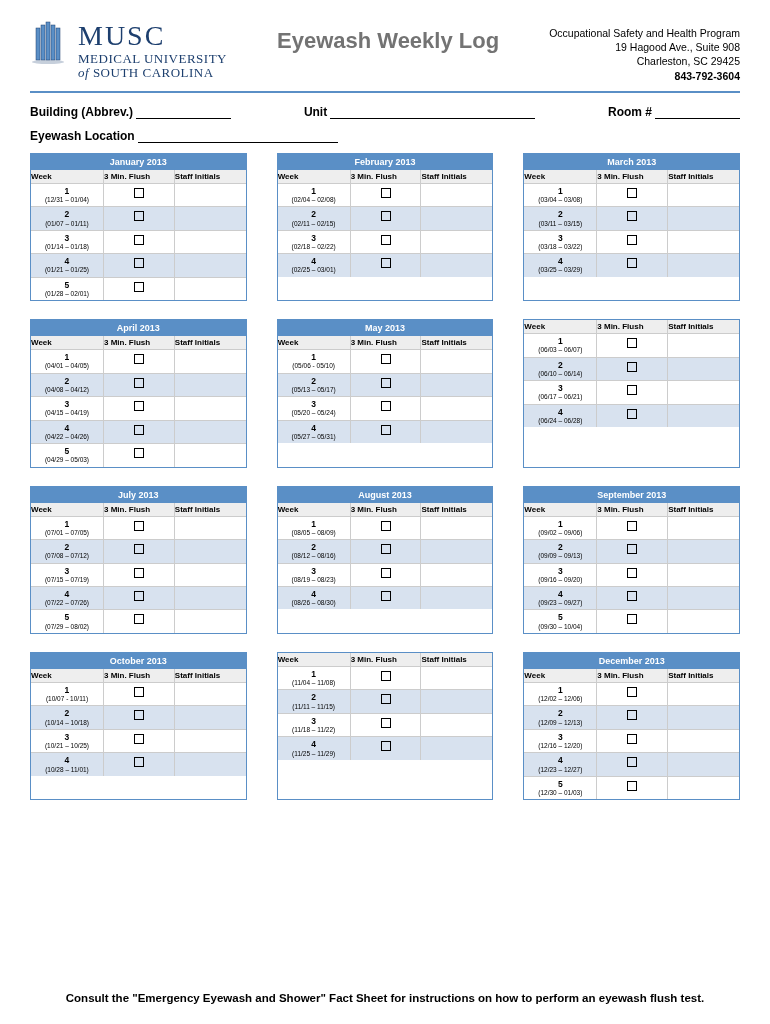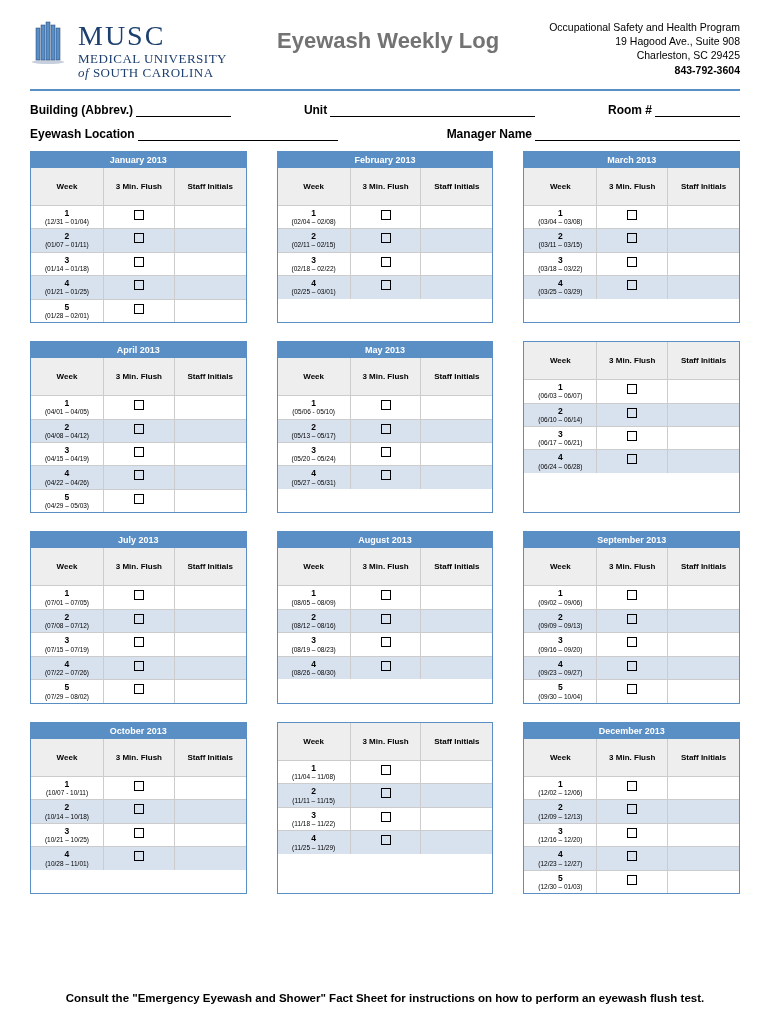--- a/index.html
+++ b/index.html
@@ -45,20 +45,21 @@
     font-size: 22px;
     font-weight: bold;
     color: #737373;
     text-align: center;
     margin-top: 8px;
   }
   .contact {
     text-align: right;
     font-size: 10.5px;
     line-height: 1.35;
+    margin-top: 6px;
   }
   .contact .phone { font-weight: bold; }
   .divider {
     border-top: 2px solid #5a8fc6;
     margin: 4px 0 12px 0;
   }
   .fields {
     font-size: 12px;
     font-weight: bold;
   }
@@ -95,24 +96,23 @@
     font-weight: bold;
     padding: 3px 0;
   }
   .col-headers {
     display: grid;
     grid-template-columns: 34% 33% 33%;
     background: #eee;
     border-bottom: 1px solid #ccc;
   }
   .col-headers div {
-    text-align: center;
     font-weight: bold;
     font-size: 8px;
-    padding: 14px 0;
+    padding: 2px 0;
     border-right: 1px solid #ccc;
   }
   .col-headers div:last-child { border-right: none; }
   .week-row {
     display: grid;
     grid-template-columns: 34% 33% 33%;
     border-bottom: 1px solid #ccc;
   }
   .week-row:last-child { border-bottom: none; }
   .week-row.shaded { background: #d8e2ef; }
@@ -191,24 +191,20 @@
     <span class="field-item">
       <span>Room #</span>
       <span class="field-line" style="width:85px"></span>
     </span>
   </div>
   <div class="field-row">
     <span class="field-item">
       <span>Eyewash Location</span>
       <span class="field-line" style="width:200px"></span>
     </span>
-    <span class="field-item">
-      <span>Manager Name</span>
-      <span class="field-line" style="width:205px"></span>
-    </span>
   </div>
 </div>
 
 <div class="tables-grid" id="tables-grid">
     <div class="month-table">
       <div class="month-title">January 2013</div>
       <div class="col-headers">
         <div>Week</div>
         <div>3 Min. Flush</div>
         <div>Staff Initials</div>

